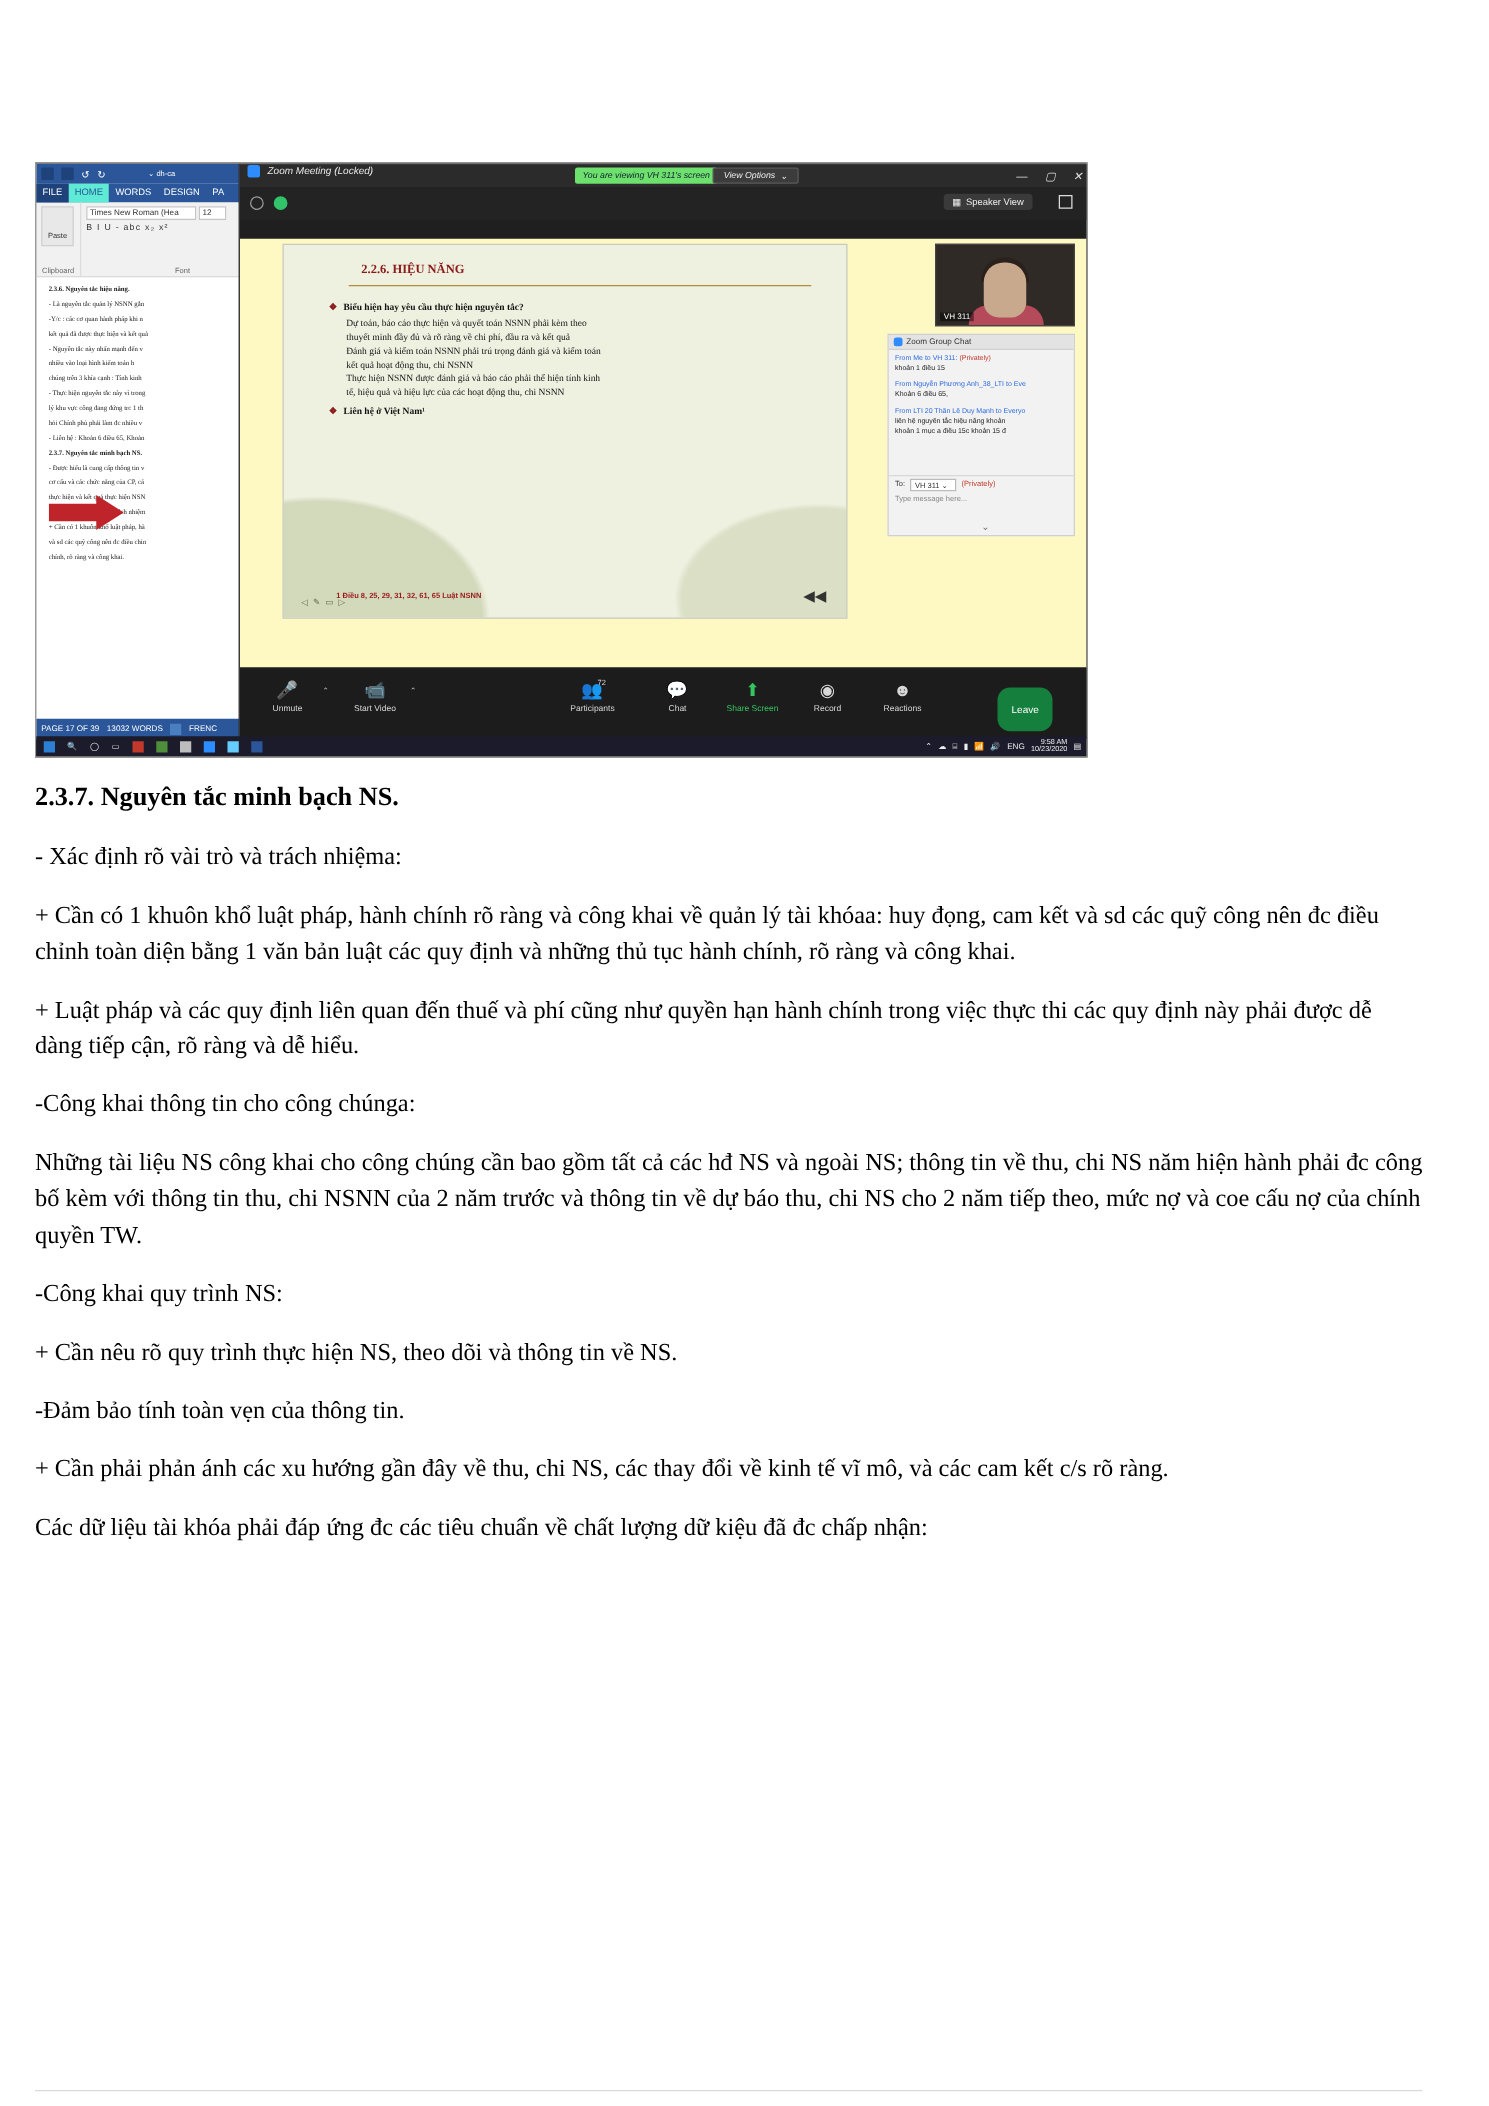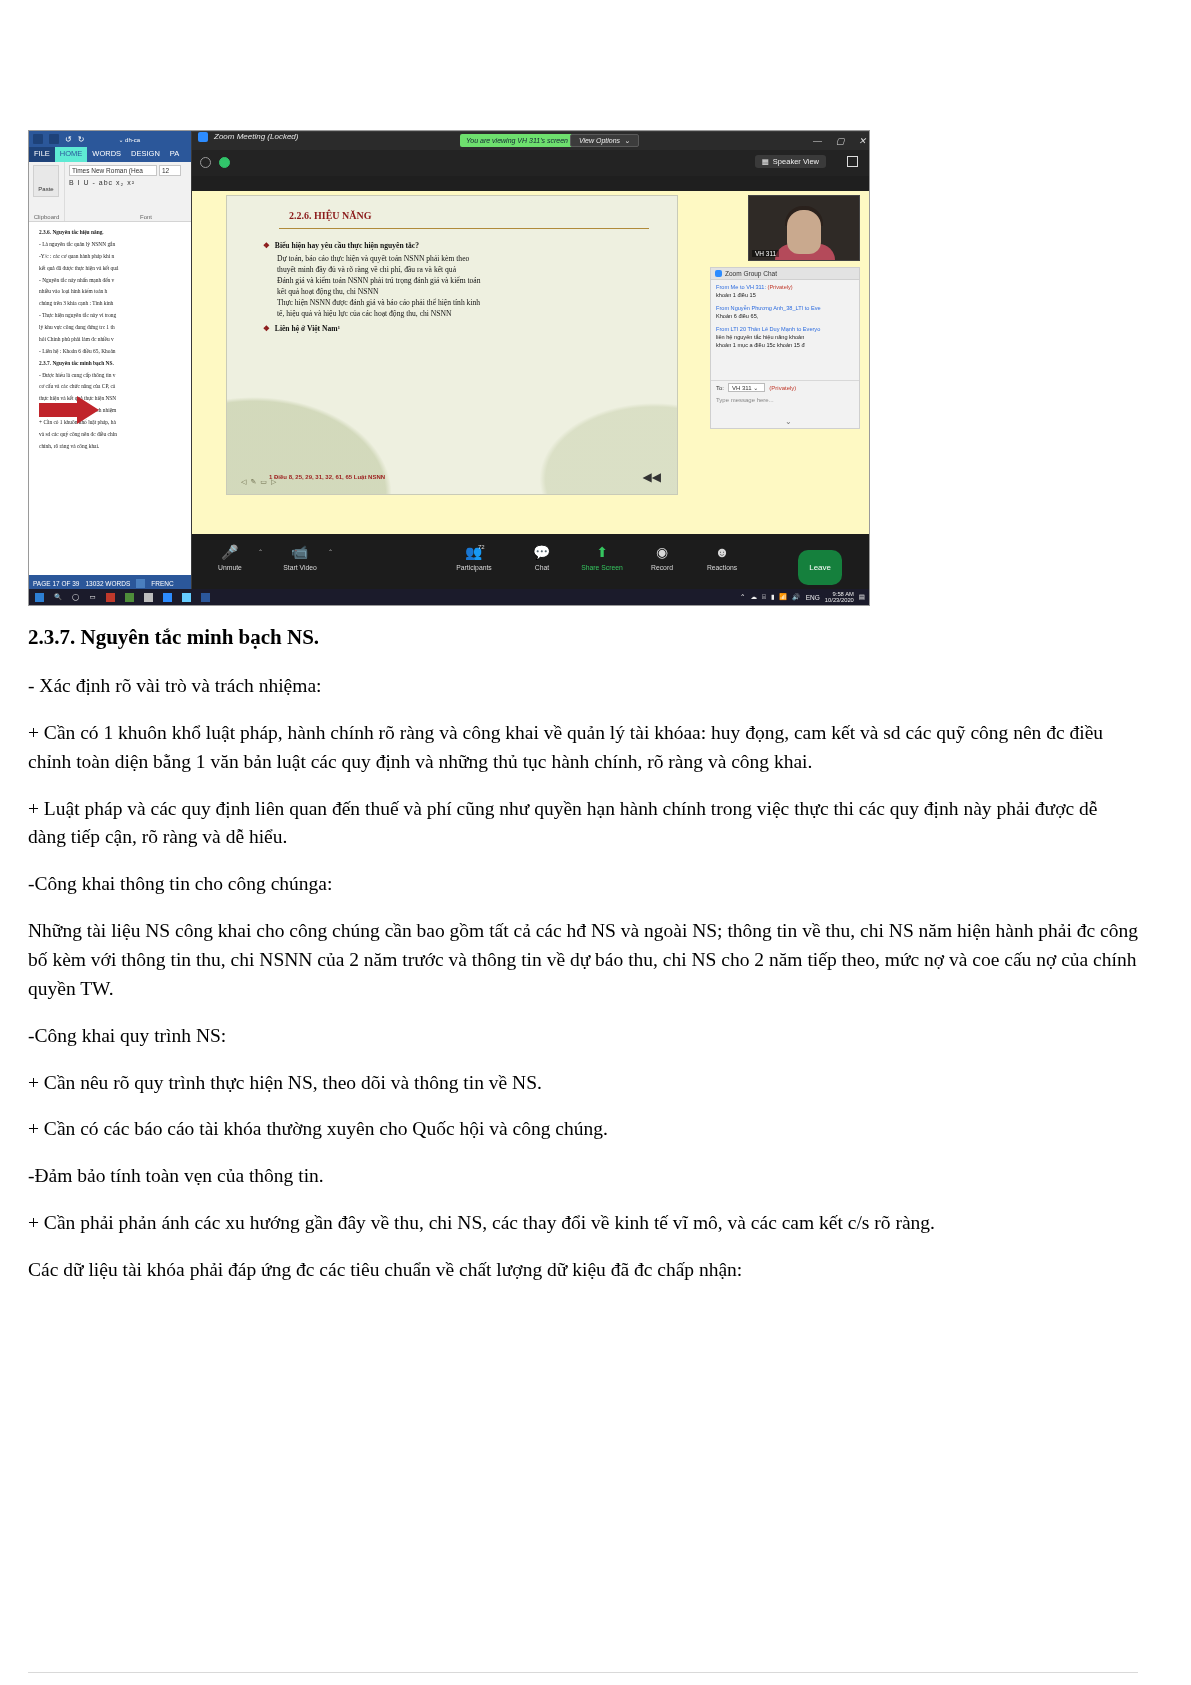--- a/index.html
+++ b/index.html
@@ -465,20 +465,19 @@
 
   <div class="doc">
     <h2>2.3.7. Nguyên tắc minh bạch NS.</h2>
     <p>- Xác định rõ vài trò và trách nhiệma:</p>
     <p>+ Cần có 1 khuôn khổ luật pháp, hành chính rõ ràng và công khai về quản lý tài khóaa: huy đọng, cam kết và sd các quỹ công nên đc điều chỉnh toàn diện bằng 1 văn bản luật các quy định và những thủ tục hành chính, rõ ràng và công khai.</p>
     <p>+ Luật pháp và các quy định liên quan đến thuế và phí cũng như quyền hạn hành chính trong việc thực thi các quy định này phải được dễ dàng tiếp cận, rõ ràng và dễ hiểu.</p>
     <p>-Công khai thông tin cho công chúnga:</p>
     <p>    Những tài liệu NS công khai cho công chúng cần bao gồm tất cả các hđ NS và ngoài NS; thông tin về thu, chi NS năm hiện hành phải đc công bố kèm với thông tin thu, chi NSNN của 2 năm trước và thông tin về dự báo thu, chi NS cho 2 năm tiếp theo, mức nợ và coe cấu nợ của chính quyền TW.</p>
     <p>-Công khai quy trình NS:</p>
     <p>+ Cần nêu rõ quy trình thực hiện NS, theo dõi và thông tin về NS.</p>
-    <p>+ Cần có các báo cáo tài khóa thường xuyên cho Quốc hội và công chúng.</p>
     <p>-Đảm bảo tính toàn vẹn của thông tin.</p>
     <p>+ Cần phải phản ánh các xu hướng gần đây về thu, chi NS, các thay đổi về kinh tế vĩ mô, và các cam kết c/s rõ ràng.</p>
     <p>Các dữ liệu tài khóa phải đáp ứng đc các tiêu chuẩn về chất lượng dữ kiệu đã đc chấp nhận:</p>
   </div>
 
   <div class="footer-rule"></div>
 </div>
 
 </body></html>

